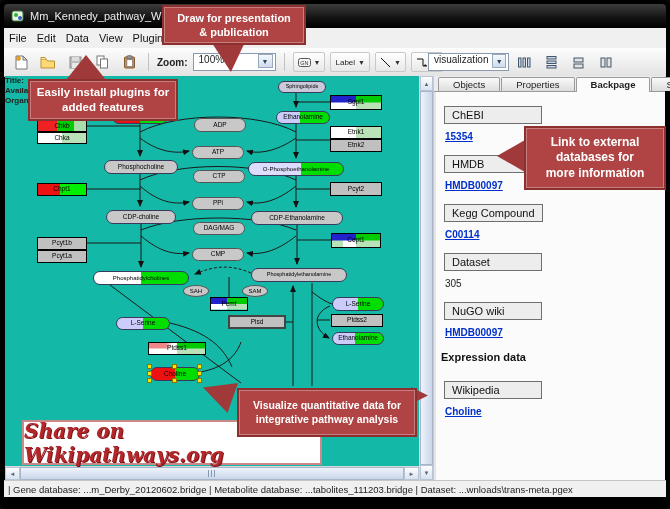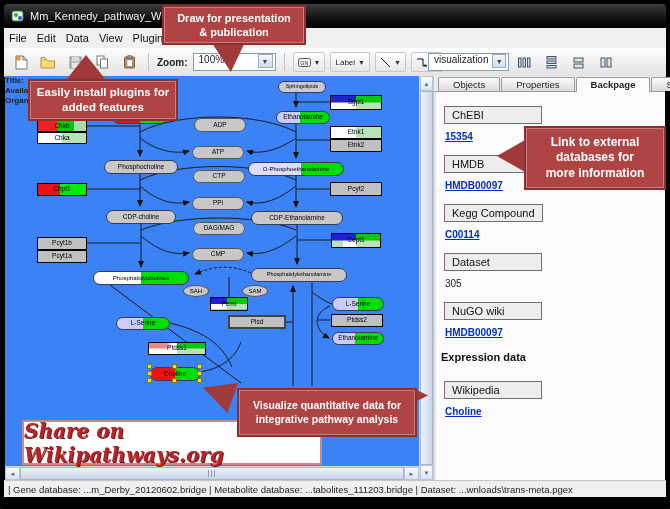--- a/index.html
+++ b/index.html
@@ -13,21 +13,21 @@
   .tbtn{width:20px;height:20px;display:flex;align-items:center;justify-content:center;border:1px solid transparent;border-radius:2px}
   .tsep{width:1px;height:18px;background:#c2c2c2;margin:0 3px}
   .combo{display:flex;align-items:flex-start;justify-content:space-between;background:#fff;border:1px solid #8a9aae;height:16px;font-size:10px;padding:0 2px 0 5px}
   .combo .arr{width:13px;height:12px;background:linear-gradient(#f4f8fc,#cfdcee);border:1px solid #9ab;display:flex;align-items:center;justify-content:center;font-size:7px;color:#345;margin-left:4px}
   .ddbtn{display:flex;align-items:center;gap:3px;border:1px solid #c8c8c8;background:linear-gradient(#fff,#e8e8e8);height:18px;padding:0 4px;border-radius:2px;font-size:9px}
   .ddbtn .caret{font-size:7px;color:#333}
   #viscombo{position:absolute;left:424px;top:5px;width:72px}
   
   #main{position:absolute;left:5px;top:76px;right:5px;height:404px;display:flex}
   #canvascol{flex:1;display:flex;flex-direction:column;min-width:0}
-  #canvas{position:relative;flex:1;background:#3b82f6;overflow:hidden}
+  #canvas{position:relative;flex:1;background:#14b8a6;overflow:hidden}
   #pwrap{position:absolute;left:3px;top:4px;width:412px;height:378px}
   
   .vscroll{width:13px;background:#f1f1f1;border-left:1px solid #d8d8d8;display:flex;flex-direction:column}
   .vscroll .sbtn,.hscroll .sbtn{flex:0 0 13px;background:linear-gradient(#fdfdfd,#d8e2f0);border:1px solid #b9c4d4;color:#567;font-size:6px;display:flex;align-items:center;justify-content:center}
   .vscroll .thumb{flex:1;background:linear-gradient(90deg,#eef3fa,#c9d6ea);border:1px solid #a8b4c8;margin:0}
   .hscroll{height:13px;background:#f1f1f1;border-top:1px solid #d8d8d8;display:flex}
   .hscroll .thumb{flex:1;background:linear-gradient(#eef3fa,#c9d6ea);border:1px solid #a8b4c8;position:relative}
   .hscroll .grip{position:absolute;left:50%;top:2px;bottom:2px;width:8px;transform:translateX(-50%);background:repeating-linear-gradient(90deg,#8899b4 0 1px,transparent 1px 3px)}
   
   #panel{width:231px;background:#fbfbfb;border-left:1px solid #c9c9c9;display:flex;flex-direction:column;font-size:10px}

